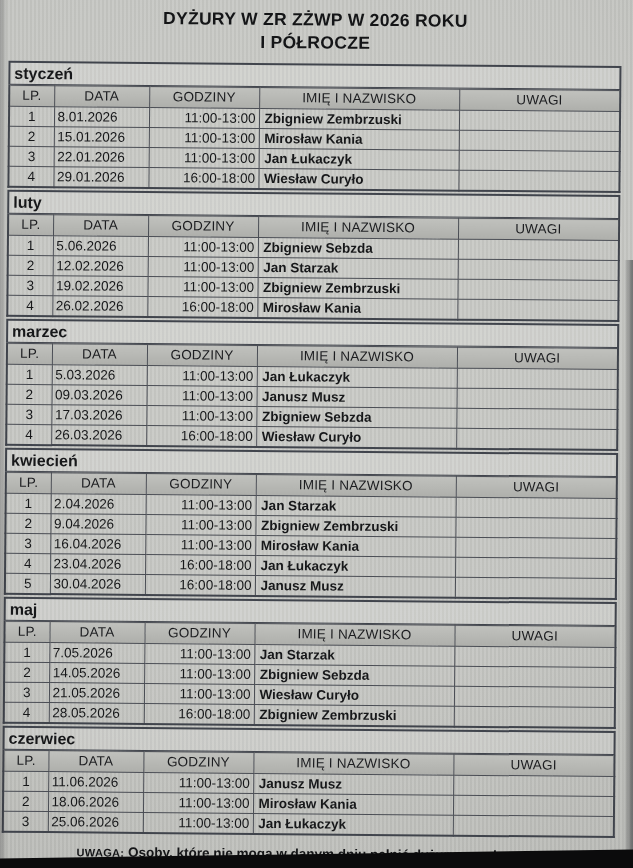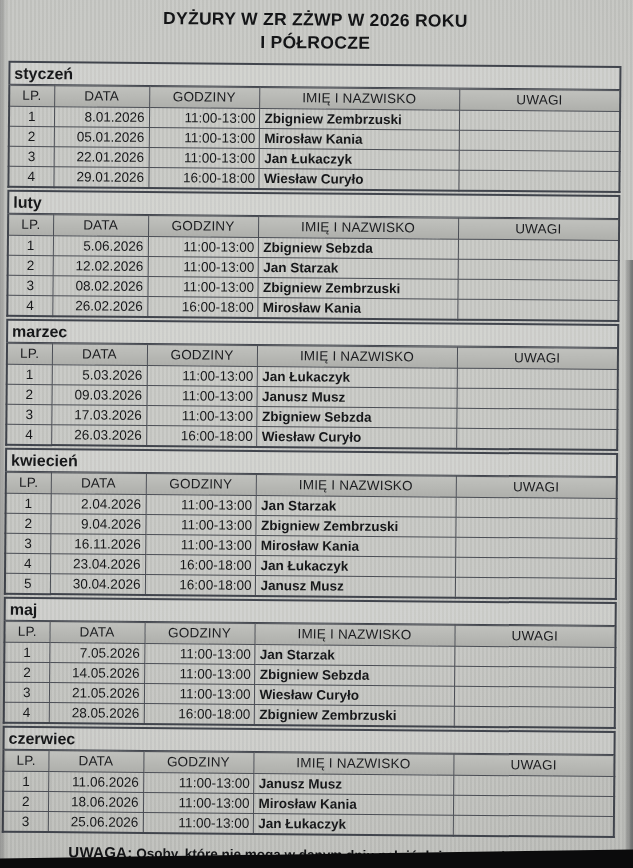--- a/index.html
+++ b/index.html
@@ -47,28 +47,28 @@
     border:1px solid #4b4e55;
     height:19px;padding:0 3px;
     font-size:13.5px;line-height:18px;
     overflow:hidden;white-space:nowrap;
   }
   th.hcell{
     background:linear-gradient(#c0c1bd,#aeafab);
     font-weight:normal;height:20px;letter-spacing:0.2px;color:#1c1d20;
   }
   td.c-lp{text-align:center;}
-  td.c-date{text-align:right;padding-right:4px;}
+  td.c-date{padding-right:4px;}
   td.c-time{text-align:right;}
   td.c-name{font-weight:bold;padding-left:5px;}
   .footer{
     margin-top:10px;text-align:center;font-weight:bold;
     font-size:13.5px;line-height:18px;color:#141517;
   }
-  .footer .uw{font-size:15px;letter-spacing:0.3px;}
+  .footer .uw{font-size:11px;letter-spacing:0.3px;}
   .bezel{
     position:absolute;left:-12px;top:854px;width:660px;height:40px;
     background:#0b0b0c;transform:rotate(-0.8deg);
   }
   .edge-right{
     position:absolute;right:0;top:260px;bottom:0;width:9px;
     background:linear-gradient(to right, rgba(24,25,29,0), rgba(24,25,29,0.5));
     pointer-events:none;
   }
   .edge-left{
@@ -111,21 +111,21 @@
       <tbody>
               <tr>
                 <td class="c-lp">1</td>
                 <td class="c-date">8.01.2026</td>
                 <td class="c-time">11:00-13:00</td>
                 <td class="c-name">Zbigniew Zembrzuski</td>
                 <td class="c-notes"></td>
               </tr>
               <tr>
                 <td class="c-lp">2</td>
-                <td class="c-date">05.01.2026</td>
+                <td class="c-date">15.01.2026</td>
                 <td class="c-time">11:00-13:00</td>
                 <td class="c-name">Mirosław Kania</td>
                 <td class="c-notes"></td>
               </tr>
               <tr>
                 <td class="c-lp">3</td>
                 <td class="c-date">22.01.2026</td>
                 <td class="c-time">11:00-13:00</td>
                 <td class="c-name">Jan Łukaczyk</td>
                 <td class="c-notes"></td>
@@ -170,21 +170,21 @@
               </tr>
               <tr>
                 <td class="c-lp">2</td>
                 <td class="c-date">12.02.2026</td>
                 <td class="c-time">11:00-13:00</td>
                 <td class="c-name">Jan Starzak</td>
                 <td class="c-notes"></td>
               </tr>
               <tr>
                 <td class="c-lp">3</td>
-                <td class="c-date">08.02.2026</td>
+                <td class="c-date">19.02.2026</td>
                 <td class="c-time">11:00-13:00</td>
                 <td class="c-name">Zbigniew Zembrzuski</td>
                 <td class="c-notes"></td>
               </tr>
               <tr>
                 <td class="c-lp">4</td>
                 <td class="c-date">26.02.2026</td>
                 <td class="c-time">16:00-18:00</td>
                 <td class="c-name">Mirosław Kania</td>
                 <td class="c-notes"></td>
@@ -274,21 +274,21 @@
               </tr>
               <tr>
                 <td class="c-lp">2</td>
                 <td class="c-date">9.04.2026</td>
                 <td class="c-time">11:00-13:00</td>
                 <td class="c-name">Zbigniew Zembrzuski</td>
                 <td class="c-notes"></td>
               </tr>
               <tr>
                 <td class="c-lp">3</td>
-                <td class="c-date">16.11.2026</td>
+                <td class="c-date">16.04.2026</td>
                 <td class="c-time">11:00-13:00</td>
                 <td class="c-name">Mirosław Kania</td>
                 <td class="c-notes"></td>
               </tr>
               <tr>
                 <td class="c-lp">4</td>
                 <td class="c-date">23.04.2026</td>
                 <td class="c-time">16:00-18:00</td>
                 <td class="c-name">Jan Łukaczyk</td>
                 <td class="c-notes"></td>

